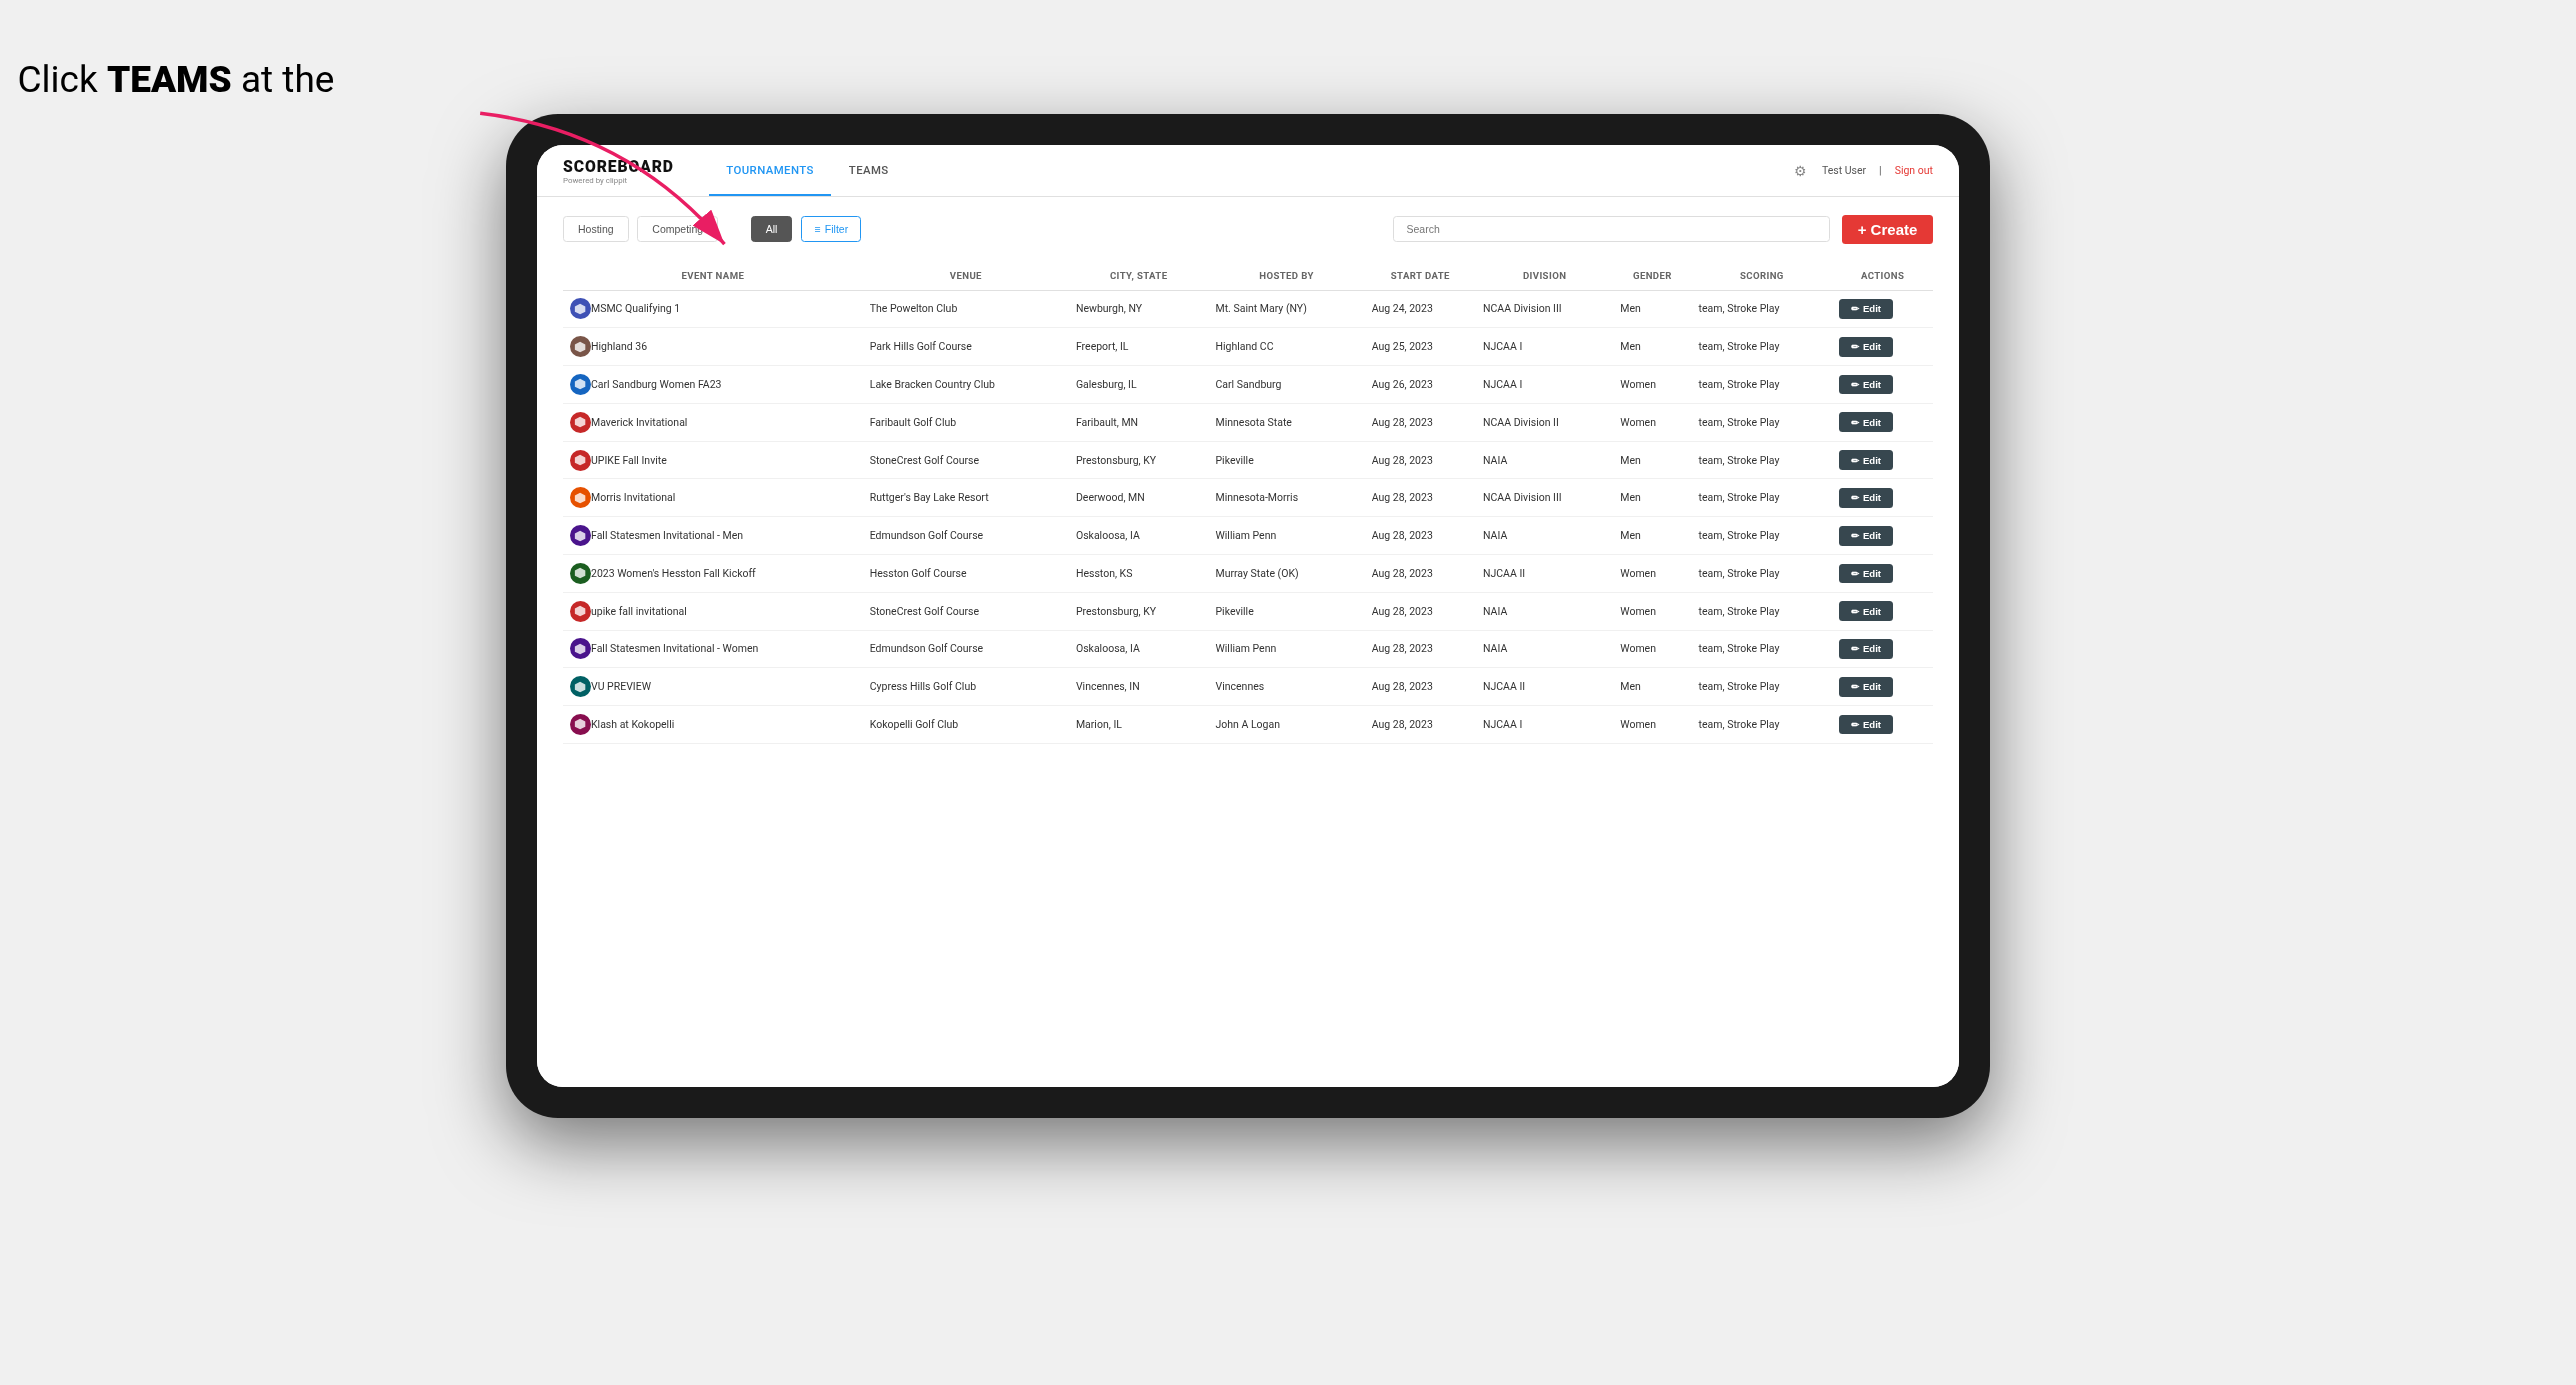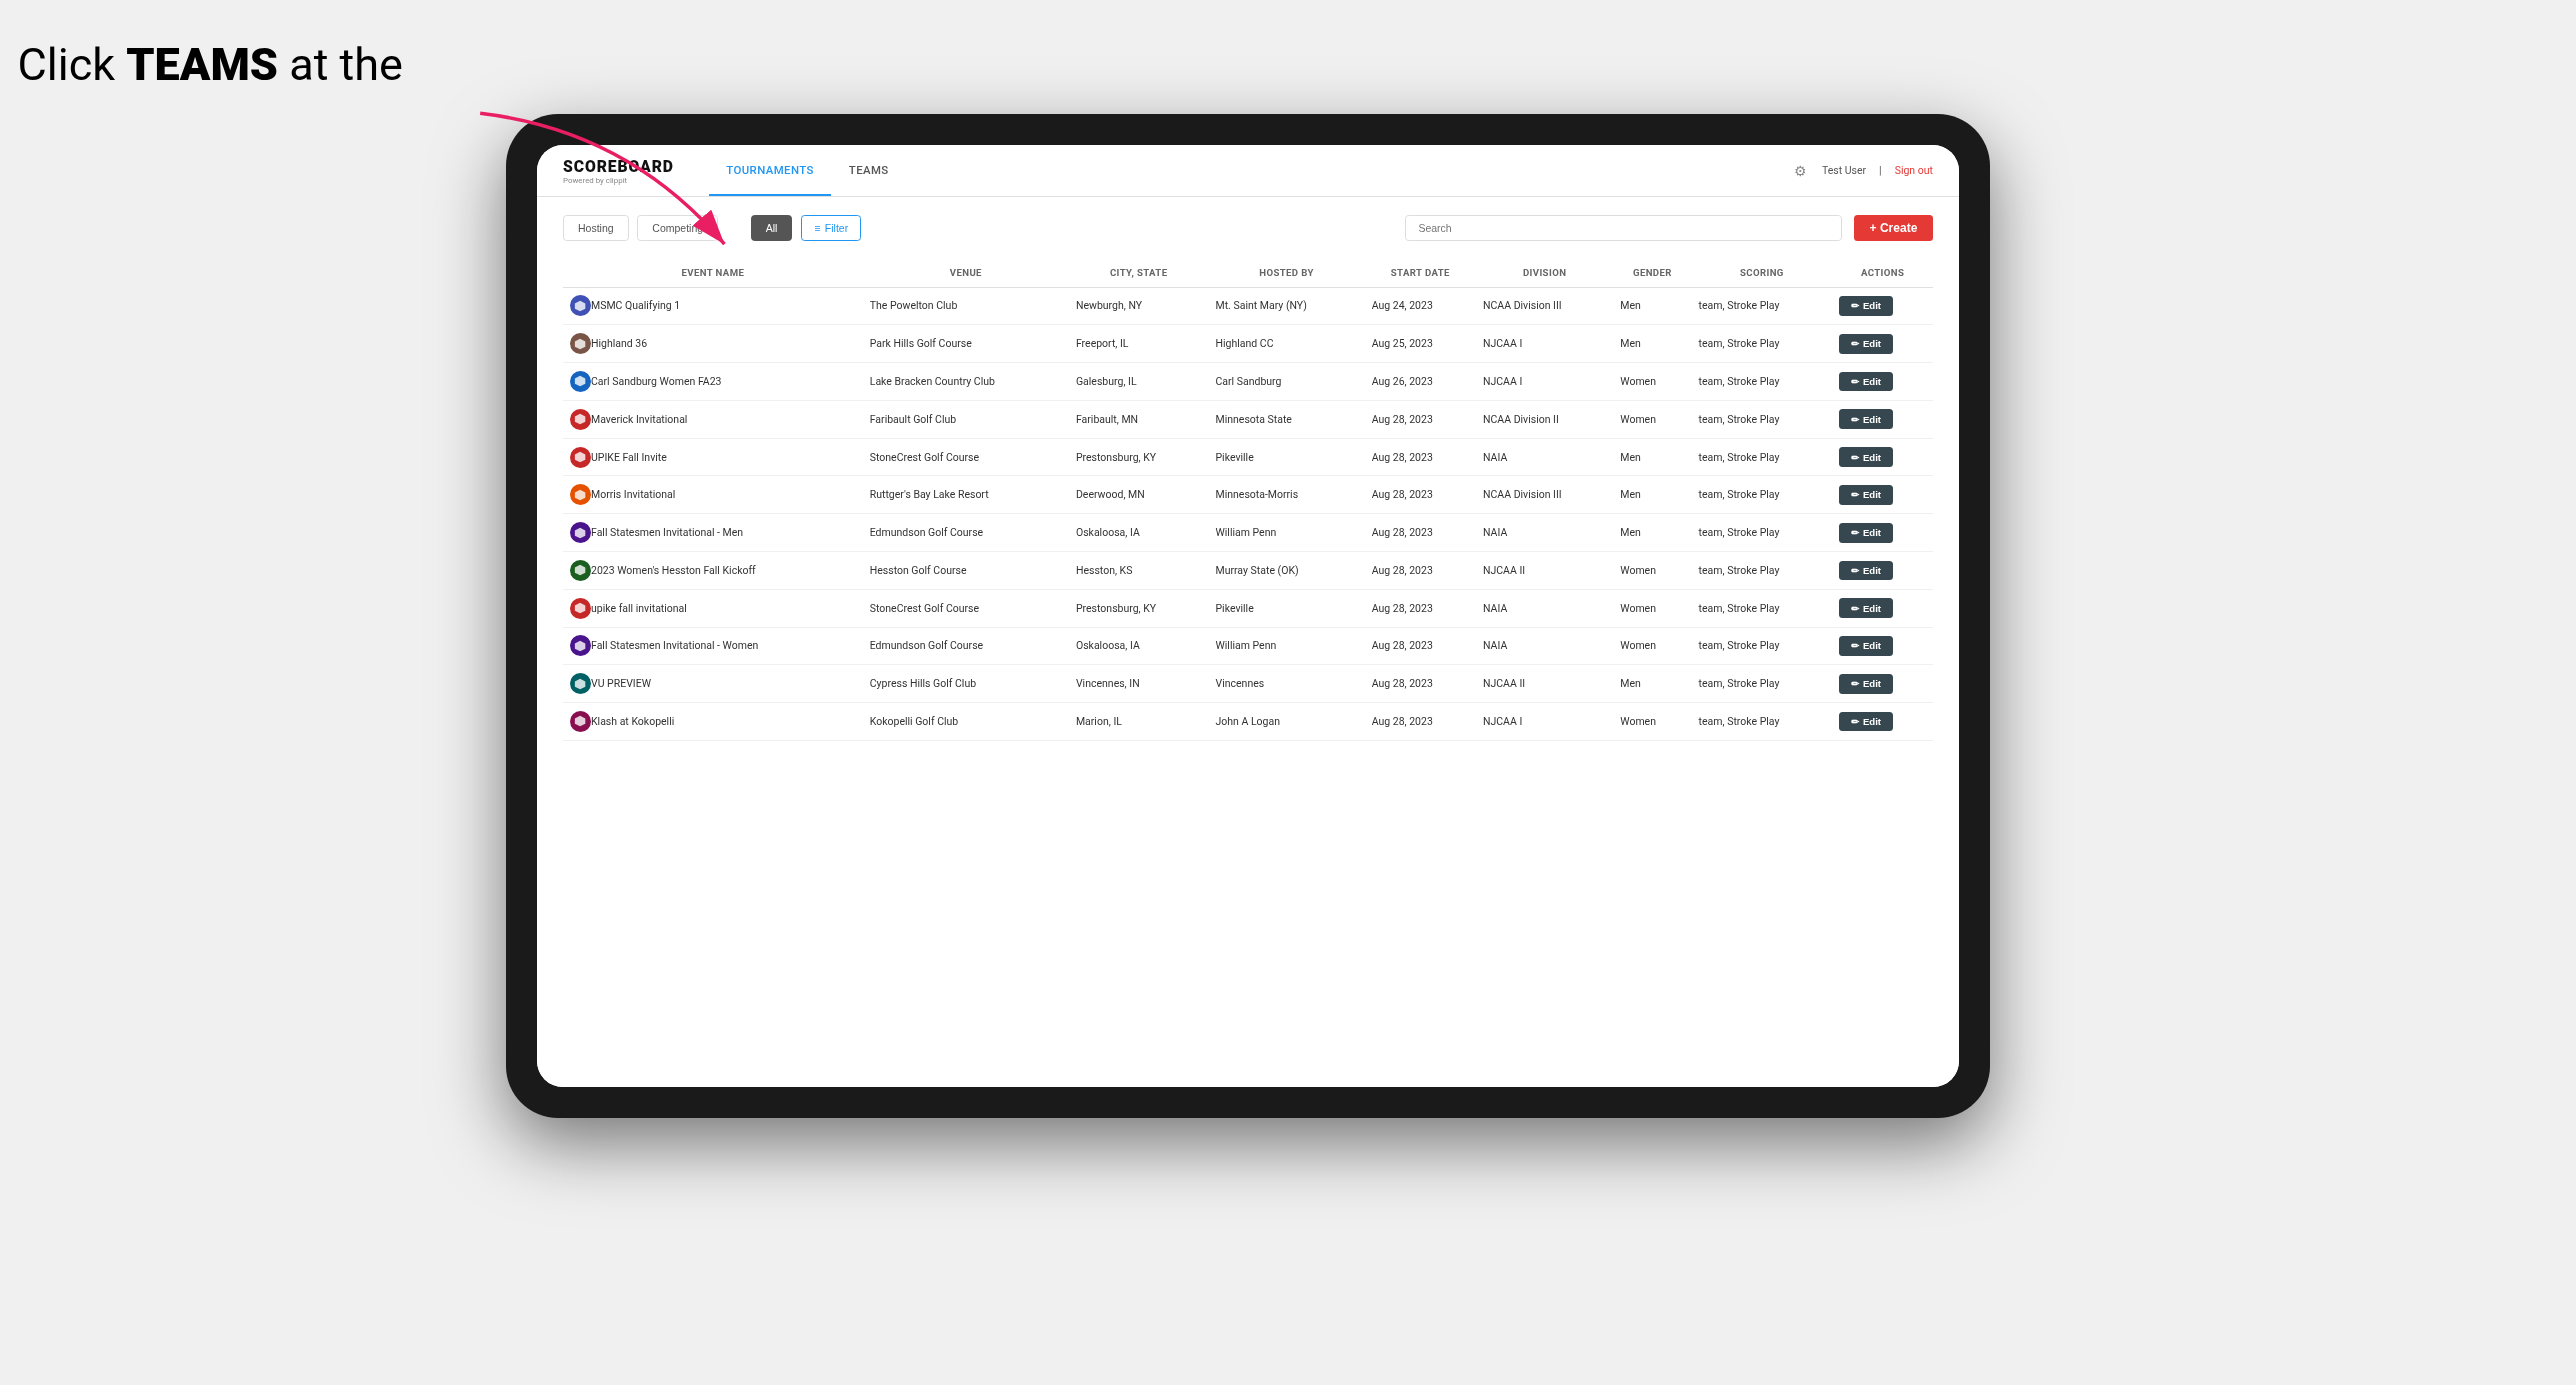--- a/index.html
+++ b/index.html
@@ -8,23 +8,23 @@
       font-family: -apple-system, BlinkMacSystemFont, 'Segoe UI', Roboto, sans-serif;
       width: 2576px;
       height: 1386px;
       position: relative;
       overflow: hidden;
     }
 
     
     .instruction {
       position: absolute;
-      top: 36px;
+      top: 56px;
       left: 17.5px;
-      font-size: 45px;
+      font-size: 37px;
       line-height: 1.3;
       color: #000;
       font-weight: 400;
       z-index: 10;
     }
     .instruction strong {
       font-weight: 900;
     }
 
     
@@ -193,21 +193,21 @@
       color: #555;
       outline: none;
     }
 
     .create-btn {
       padding: 6.1px 15.7px;
       background: #e53935;
       color: #fff;
       border: none;
       border-radius: 3.5px;
-      font-size: 12px;
+      font-size: 15px;
       font-weight: 600;
       cursor: pointer;
       display: flex;
       align-items: center;
       gap: 4.4px;
     }
 
     
     .data-table {
       width: 100%;

